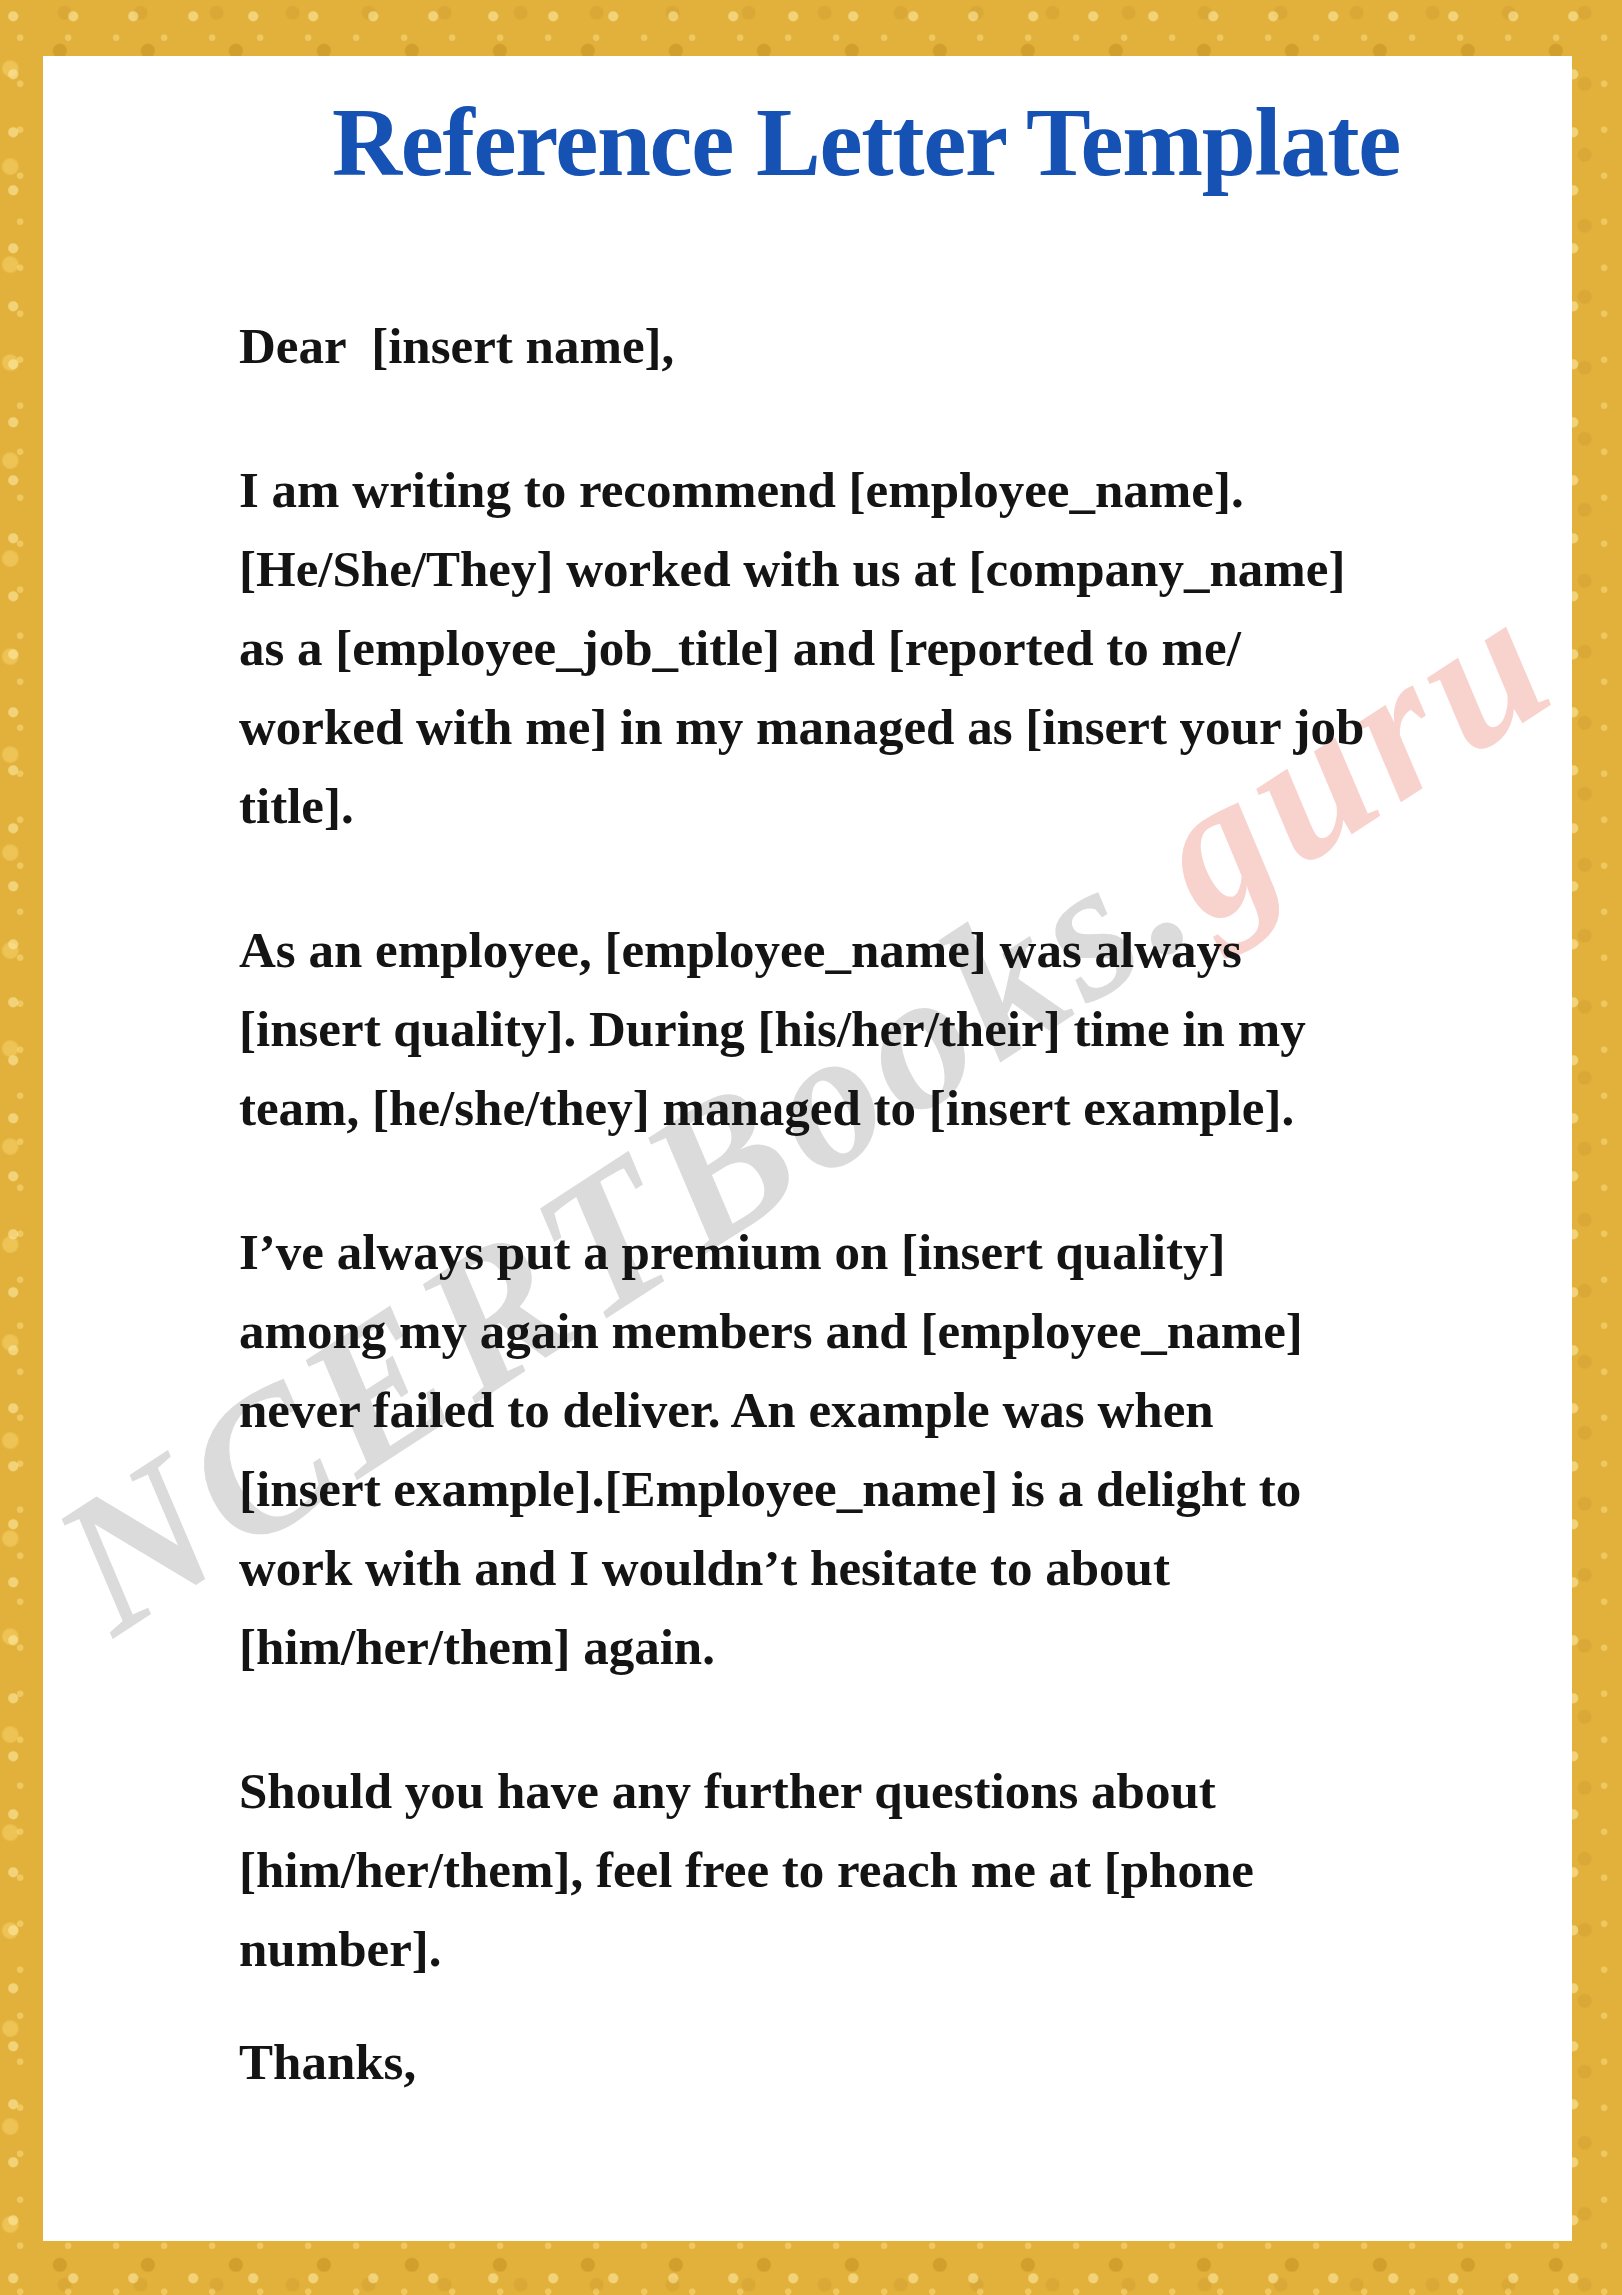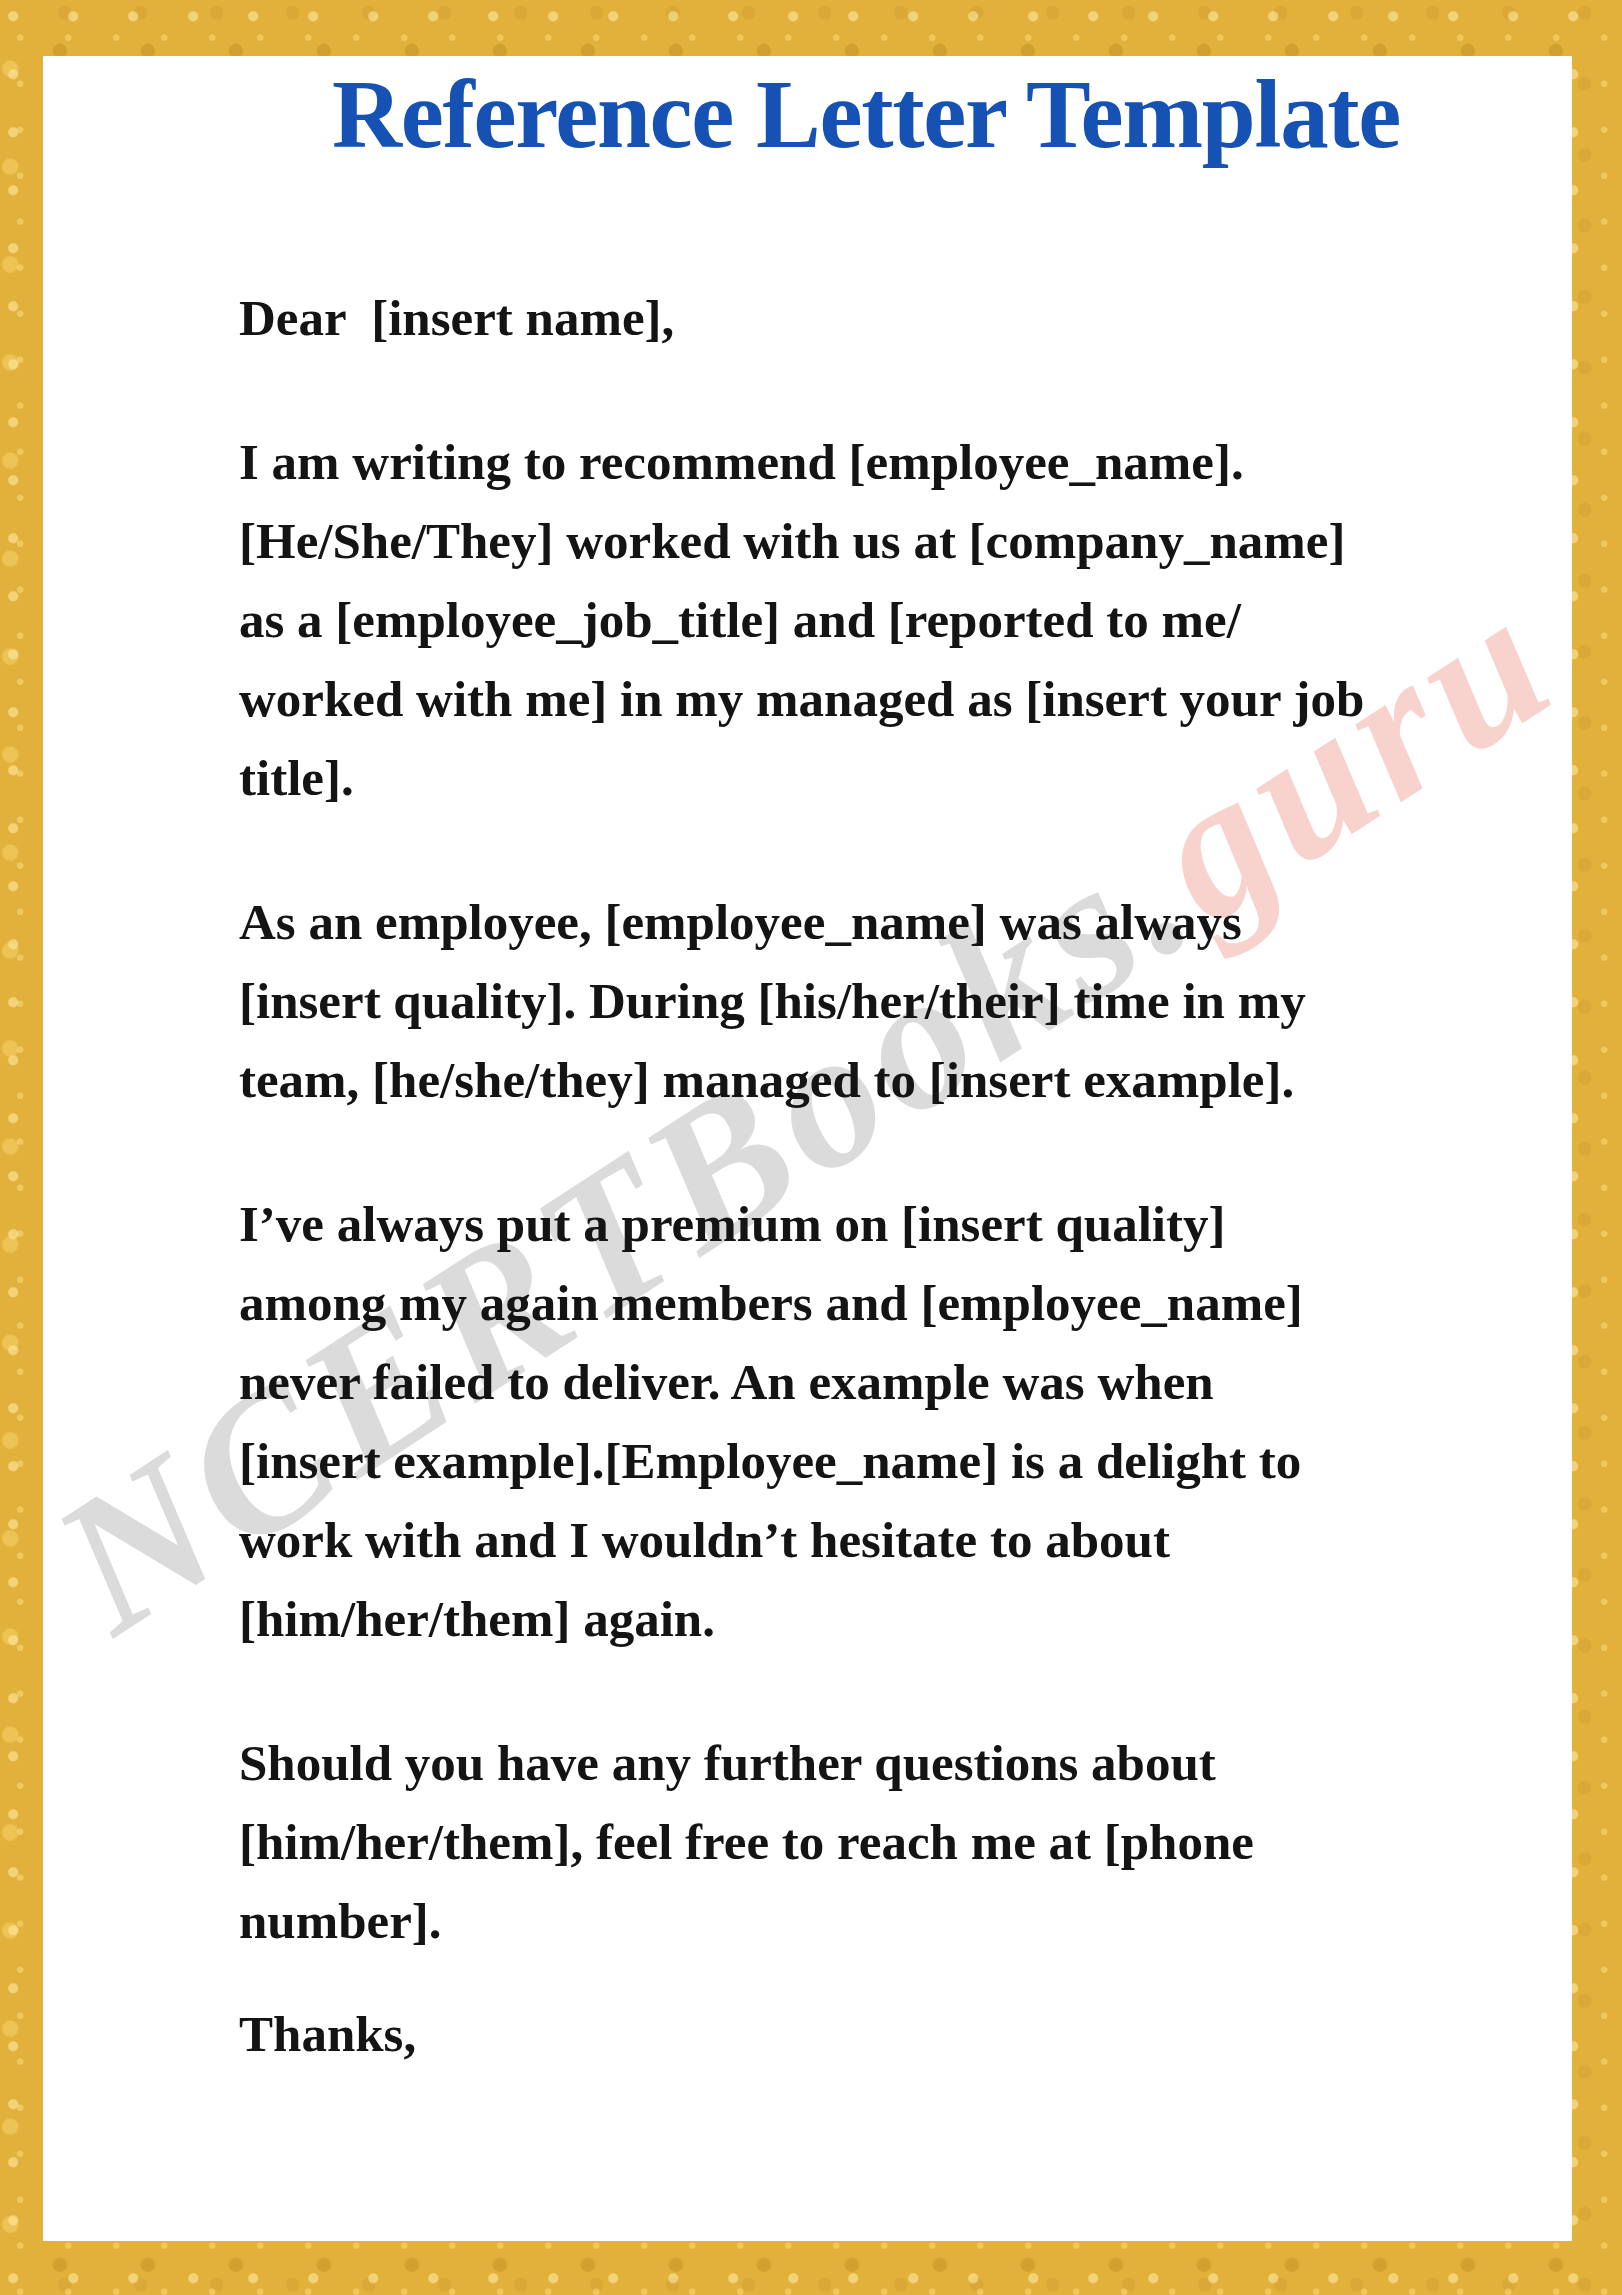--- a/index.html
+++ b/index.html
@@ -45,21 +45,22 @@
   }
   .wm-gray { color: #dbdbdb; }
   .wm-pink { color: #f8d3ce; }
   
   .content {
     position: relative;
     z-index: 1;
     padding: 0 79px 0 196px;
   }
   .title {
-    margin: 6px;
+    margin: 0;
+    padding-top: 34px;
     margin-left: -118px; 
     width: calc(100% + 236px);
     text-align: center;
     font-family: "Liberation Serif", serif;
     font-weight: 700;
     font-size: 97px;
     line-height: 1.1;
     letter-spacing: -1.3px;
     color: #1652b4;
   }

